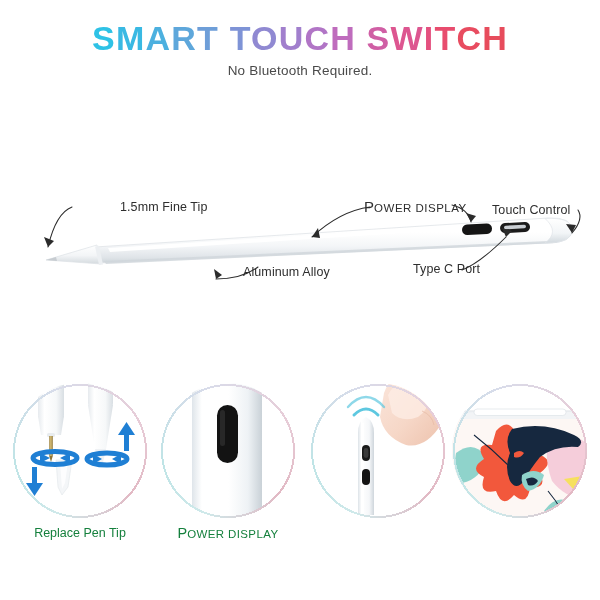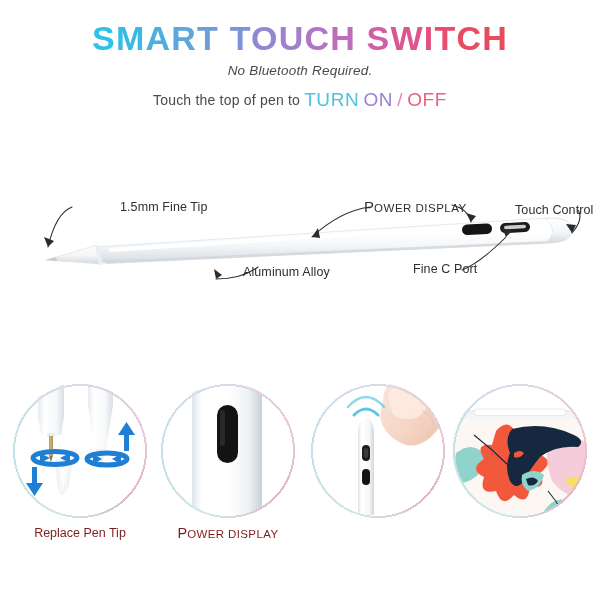--- a/index.html
+++ b/index.html
@@ -17,21 +17,21 @@
   .title{
     position:absolute; left:0; top:18px; width:600px;
     text-align:center;
     font-size:34px; font-weight:700; letter-spacing:1.2px;
     line-height:40px;
     white-space:nowrap;
   }
   .title .seg{ display:inline; }
   .sub1{
     position:absolute; left:0; top:63px; width:600px;
-    text-align:center; font-size:13.5px; color:#4a4a4a; letter-spacing:.2px;font-style:italic;
+    text-align:center; font-size:13.5px; color:#4a4a4a; letter-spacing:.2px;
   }
   .sub2{
     position:absolute; left:0; top:89px; width:600px;
     text-align:center; font-size:14px; color:#4a4a4a; letter-spacing:.2px;
     white-space:nowrap;
   }
   .sub2 .big{ font-size:19px; letter-spacing:.6px; vertical-align:-1px;}
   .c-turn{color:#4ec3dd;}
   .c-on{color:#9b7fd4;}
   .c-slash{color:#e38ab5;}
@@ -42,21 +42,21 @@
   .hero svg{display:block;}
   .lbl{
     position:absolute; font-size:12.5px; color:#2e2e2e;
     white-space:nowrap; letter-spacing:.1px;
   }
   .lbl-tip{left:76px; top:200px;margin-left:44px;}
   .lbl-mag{left:198px; top:199px;}
   .lbl-pwr{left:364px; top:198px;}
   .lbl-pwr .sc{font-size:15px;}
   .lbl-pwr .sm{font-size:11.5px; letter-spacing:.5px;}
-  .lbl-touch{left:515px; top:203px;}
+  .lbl-touch{left:492px; top:203px;}
   .lbl-alum{left:243px; top:265px;}
   .lbl-typec{left:413px; top:262px;}
 
   
   .features{position:absolute;left:0;top:383px;width:600px;height:200px;}
   .feat{position:absolute;top:0;width:136px;height:136px;}
   .feat.f0{left:12px;}
   .feat.f1{left:160px;}
   .feat.f2{left:310px;}
   .feat.f3{left:452px;}
@@ -66,41 +66,34 @@
   }
   .ring{
     position:absolute;left:0;top:0;width:136px;height:136px;border-radius:50%;
     background:conic-gradient(from 200deg,#cfe9ea 0deg,#bfe4e6 60deg,#d8dcea 140deg,#e7cdd8 220deg,#e2b9c4 290deg,#cfe9ea 360deg);
     -webkit-mask:radial-gradient(circle,transparent 65px,#000 65px,#000 67px,transparent 67px);
     mask:radial-gradient(circle,transparent 65px,#000 65px,#000 67px,transparent 67px);
     pointer-events:none;
   }
   .cap{
     position:absolute; top:142px; left:-12px; width:160px;
-    text-align:center; font-size:12.5px; color:#7f1d1d; line-height:16px;
+    text-align:center; font-size:12.5px; color:#15803d; line-height:16px;
   }
   .cap .sc{font-size:14.5px;}
   .cap .sm{font-size:11.5px;letter-spacing:.4px;}
 </style>
 </head>
 <body>
 
 <div class="stage">
 
   <div class="title" id="title-host"><span class="seg" style="color: rgb(46, 194, 230);">S</span><span class="seg" style="color: rgb(57, 185, 227);">M</span><span class="seg" style="color: rgb(76, 176, 223);">A</span><span class="seg" style="color: rgb(94, 167, 219);">R</span><span class="seg" style="color: rgb(110, 158, 216);">T</span><span class="seg" style="color: rgb(110, 158, 216);">&nbsp;</span><span class="seg" style="color: rgb(126, 147, 214);">T</span><span class="seg" style="color: rgb(144, 137, 210);">O</span><span class="seg" style="color: rgb(161, 127, 205);">U</span><span class="seg" style="color: rgb(177, 117, 198);">C</span><span class="seg" style="color: rgb(191, 108, 189);">H</span><span class="seg" style="color: rgb(191, 108, 189);">&nbsp;</span><span class="seg" style="color: rgb(208, 95, 165);">S</span><span class="seg" style="color: rgb(221, 86, 144);">W</span><span class="seg" style="color: rgb(228, 80, 127);">I</span><span class="seg" style="color: rgb(232, 76, 110);">T</span><span class="seg" style="color: rgb(232, 76, 96);">C</span><span class="seg" style="color: rgb(231, 76, 92);">H</span></div>
 
   <div class="sub1">No Bluetooth Required.</div>
 
-  <div class="sub2">
-    <span>Touch the top of pen to</span>
-    <span class="big c-turn">TURN</span>
-    <span class="big c-on">ON</span>
-    <span class="big c-slash">/</span>
-    <span class="big c-off">OFF</span>
-  </div>
 
   <div class="hero">
     <svg width="600" height="150" viewBox="0 0 600 150" xmlns="http://www.w3.org/2000/svg">
       <defs>
         <linearGradient id="penBody" x1="0" y1="0" x2="0" y2="1">
           <stop offset="0%" stop-color="#ffffff"></stop>
           <stop offset="32%" stop-color="#ffffff"></stop>
           <stop offset="62%" stop-color="#f4f6f8"></stop>
           <stop offset="88%" stop-color="#dfe4e8"></stop>
           <stop offset="100%" stop-color="#ced5da"></stop>
@@ -157,21 +150,21 @@
     </svg>
   </div>
 
   <div class="lbl lbl-tip">1.5mm Fine Tip</div>
   <div class="lbl lbl-pwr">
     <span class="sc">P</span><span class="sm">OWER</span>
     <span class="sm">DISPLAY</span>
   </div>
   <div class="lbl lbl-touch">Touch Control</div>
   <div class="lbl lbl-alum">Aluminum Alloy</div>
-  <div class="lbl lbl-typec">Fine C Port</div>
+  <div class="lbl lbl-typec">Type C Port</div>
 
   <div class="features">
 
     <div class="feat f0">
       <div class="circ">
         <svg width="134" height="134" viewBox="0 0 134 134" xmlns="http://www.w3.org/2000/svg">
           <defs>
             <linearGradient id="pb1" x1="0" y1="0" x2="1" y2="0">
               <stop offset="0%" stop-color="#e6eaee"></stop>
                 <stop offset="25%" stop-color="#ffffff"></stop>

